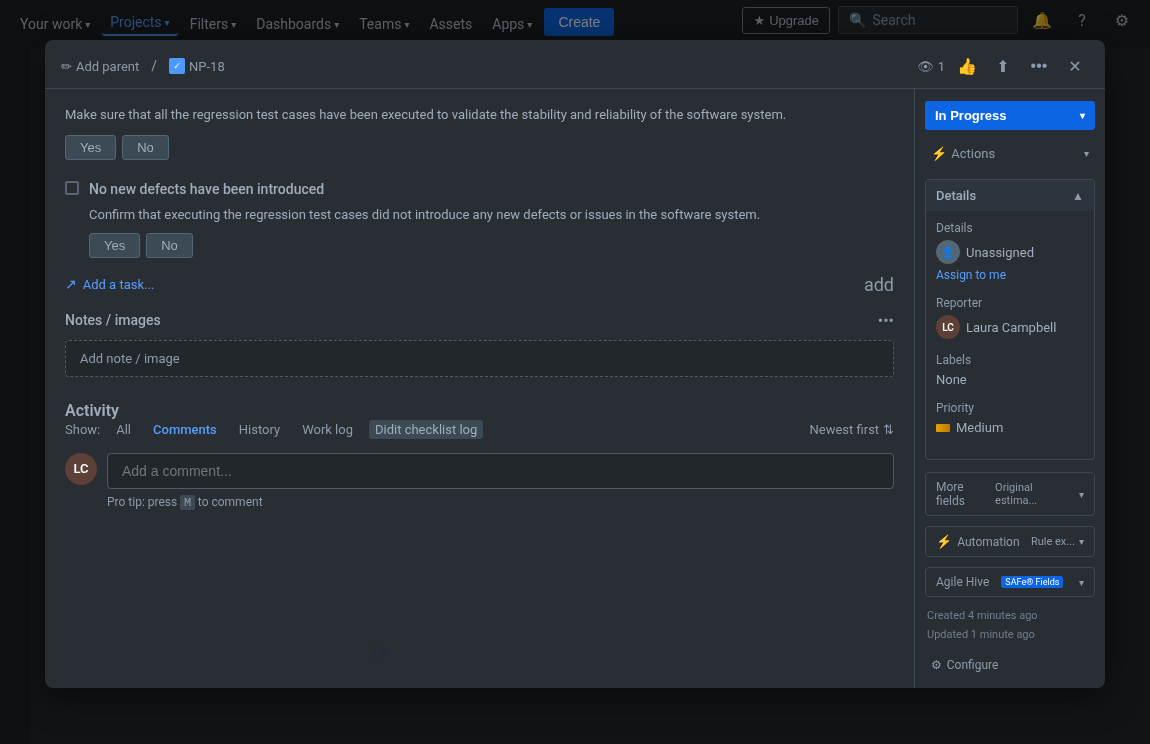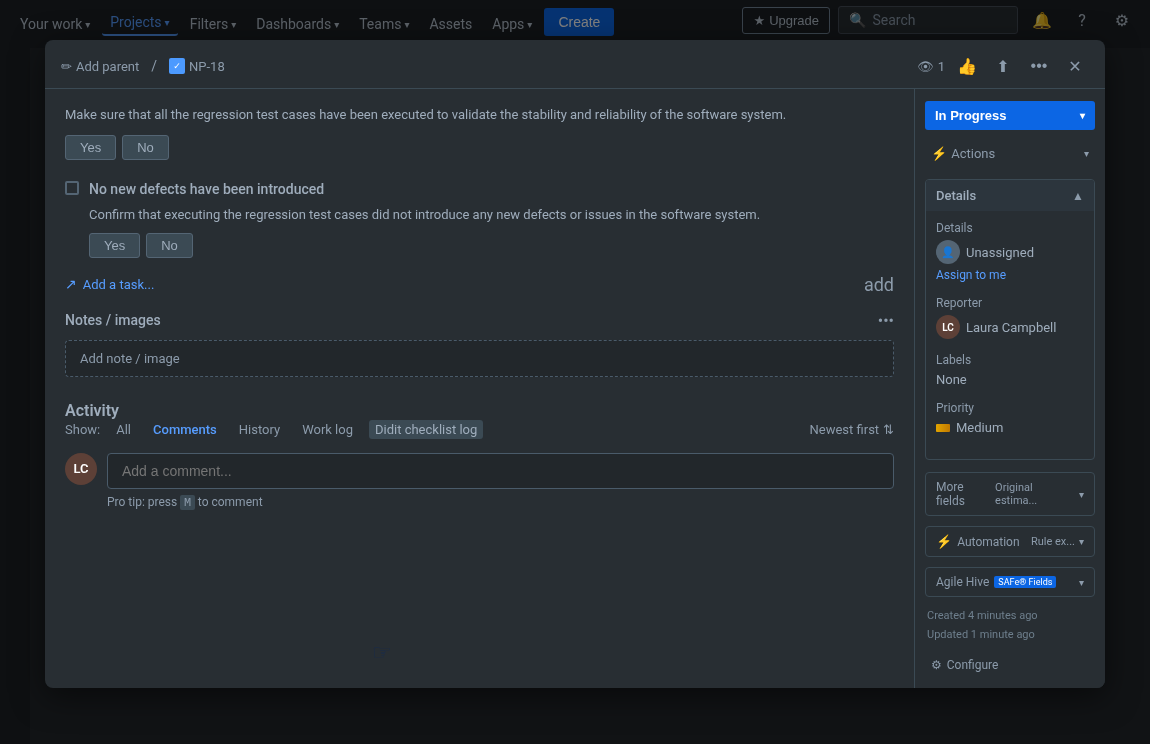--- a/index.html
+++ b/index.html
@@ -560,21 +560,21 @@
       border: 1px solid #3b4a54;
       border-radius: 4px;
       color: #8c9bab;
       font-size: 12px;
       cursor: pointer;
       margin-bottom: 10px;
     }
     .agile-left {
       display: flex;
       align-items: center;
-      gap: 5px;
+      gap: 12px;
     }
     .agile-badge {
       background: #0c66e4;
       color: white;
       font-size: 9px;
       padding: 1px 4px;
       border-radius: 2px;
     }
 
     

